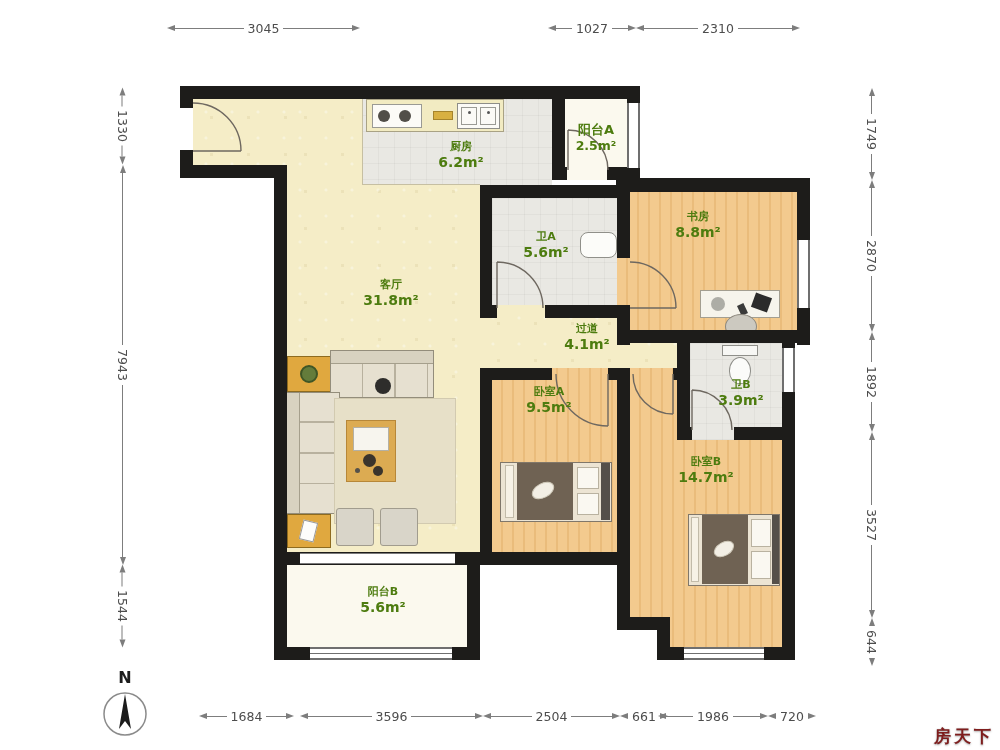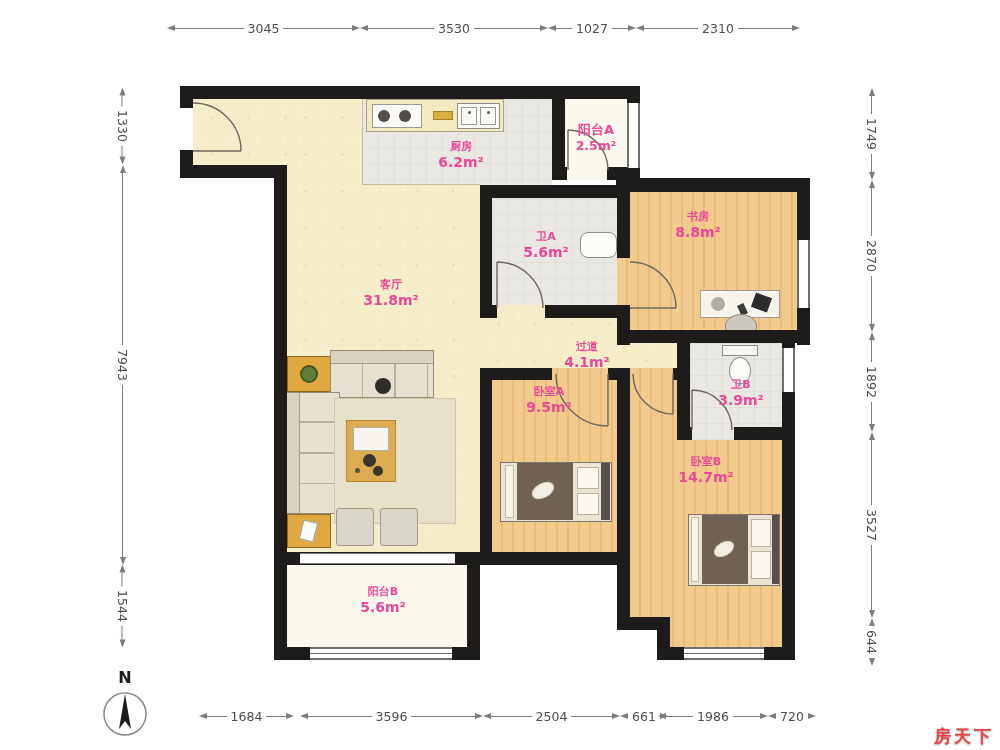--- a/index.html
+++ b/index.html
@@ -20,37 +20,37 @@
   .whitef{background:#fff;}
   
   .wall{position:absolute;background:#1d1c1a;}
   .edge{position:absolute;background:#c6bfa2;}
   
   .win-h{position:absolute;background:#fff;border-top:2px solid #6f6f6f;border-bottom:2px solid #6f6f6f;box-sizing:border-box;}
   .win-h.three:after{content:"";position:absolute;left:0;right:0;top:50%;height:1.5px;margin-top:-1px;background:#6f6f6f;}
   .win-h.thin{border-top:1.5px solid #7a7a7a;border-bottom:1.5px solid #7a7a7a;}
   .win-v{position:absolute;background:#fff;border-left:2px solid #6f6f6f;border-right:2px solid #6f6f6f;box-sizing:border-box;}
   
-  .room-label{position:absolute;width:120px;margin-left:-60px;text-align:center;color:#ec4899;line-height:1.25;}
+  .room-label{position:absolute;width:120px;margin-left:-60px;text-align:center;color:#4d7c0f;line-height:1.25;}
   .room-label .rname{font-size:11px;font-weight:700;}
   .room-label .rarea{font-size:14px;font-weight:600;}
   .room-label.sm .rname{font-size:13px;}
   .room-label.sm .rarea{font-size:12.5px;}
   
   .dim{position:absolute;display:flex;align-items:center;height:16px;color:#4d4d4d;}
   .dim:before{content:"";width:0;height:0;border-top:3.5px solid transparent;border-bottom:3.5px solid transparent;border-right:8px solid #7d7d7d;}
   .dim:after{content:"";width:0;height:0;border-top:3.5px solid transparent;border-bottom:3.5px solid transparent;border-left:8px solid #7d7d7d;}
   .dim .dl{flex:1;height:1px;background:#7d7d7d;}
   .dim .dv{padding:0 4px;font-size:12.5px;white-space:nowrap;}
   .dim-v{transform:rotate(90deg);}
   
   .furn{position:absolute;box-sizing:border-box;}
   .compass{position:absolute;text-align:center;width:46px;color:#1c1c1c;}
   .compass .cn-label{font-size:16px;font-weight:700;margin-bottom:1px;}
-  .watermark{position:absolute;color:#ef4444;}
+  .watermark{position:absolute;color:#7f1d1d;}
   .watermark .wm-cn{font-size:17px;font-weight:700;letter-spacing:3px;margin-left:44px;
      text-shadow:0 1px 2px rgba(110,110,110,.55),0 0 1px rgba(130,130,130,.5);}
   .watermark .wm-en{font-size:41px;font-weight:800;font-style:italic;line-height:.95;letter-spacing:-1px;
      text-shadow:0 1px 3px rgba(110,110,110,.55),0 0 2px rgba(130,130,130,.5);}
 </style>
 </head>
 <body>
 
 <div id="stage">
 
@@ -210,21 +210,21 @@
     <div class="rarea">2.5m²</div>
   </div>
   <div class="room-label" style="left:698px;top:210px;">
     <div class="rname">书房</div>
     <div class="rarea">8.8m²</div>
   </div>
   <div class="room-label" style="left:546px;top:230px;">
     <div class="rname">卫A</div>
     <div class="rarea">5.6m²</div>
   </div>
-  <div class="room-label" style="left:587px;top:340px;text-align:center;">
+  <div class="room-label" style="left:587px;top:322px;text-align:center;">
     <div class="rname">过道</div>
     <div class="rarea">4.1m²</div>
   </div>
   <div class="room-label" style="left:549px;top:385px;">
     <div class="rname">卧室A</div>
     <div class="rarea">9.5m²</div>
   </div>
   <div class="room-label" style="left:741px;top:378px;">
     <div class="rname">卫B</div>
     <div class="rarea">3.9m²</div>
@@ -234,25 +234,20 @@
     <div class="rarea">14.7m²</div>
   </div>
   <div class="room-label" style="left:383px;top:585px;">
     <div class="rname">阳台B</div>
     <div class="rarea">5.6m²</div>
   </div>
 
   <div class="dim" style="left:167px;top:20px;width:193px;">
     <i class="dl"></i>
       <span class="dv">3045</span>
-      <i class="dl"></i>
-  </div>
-  <div class="dim" style="left:360px;top:20px;width:188px;">
-    <i class="dl"></i>
-      <span class="dv">3530</span>
       <i class="dl"></i>
   </div>
   <div class="dim" style="left:548px;top:20px;width:88px;">
     <i class="dl"></i>
       <span class="dv">1027</span>
       <i class="dl"></i>
   </div>
   <div class="dim" style="left:636px;top:20px;width:164px;">
     <i class="dl"></i>
       <span class="dv">2310</span>

